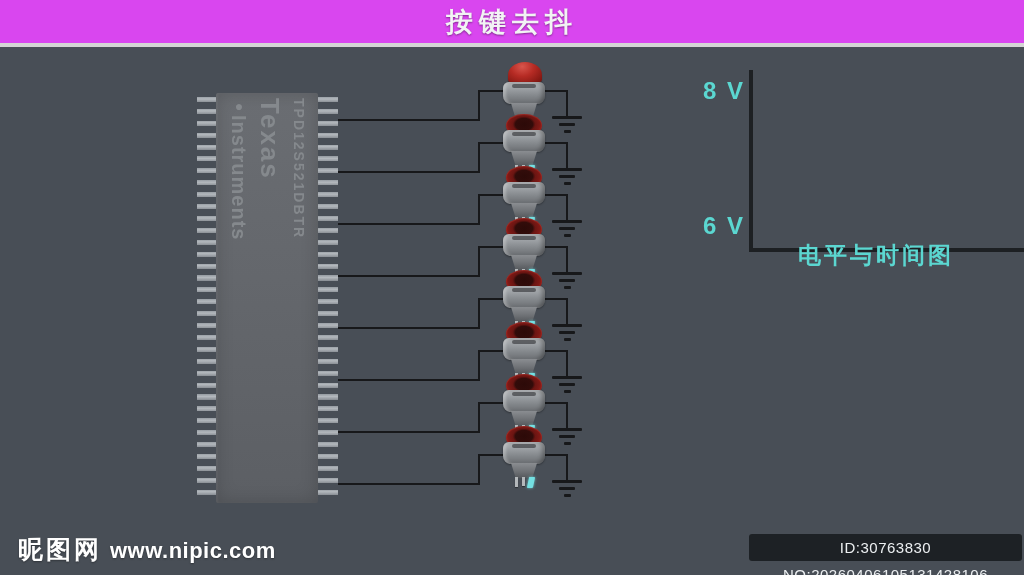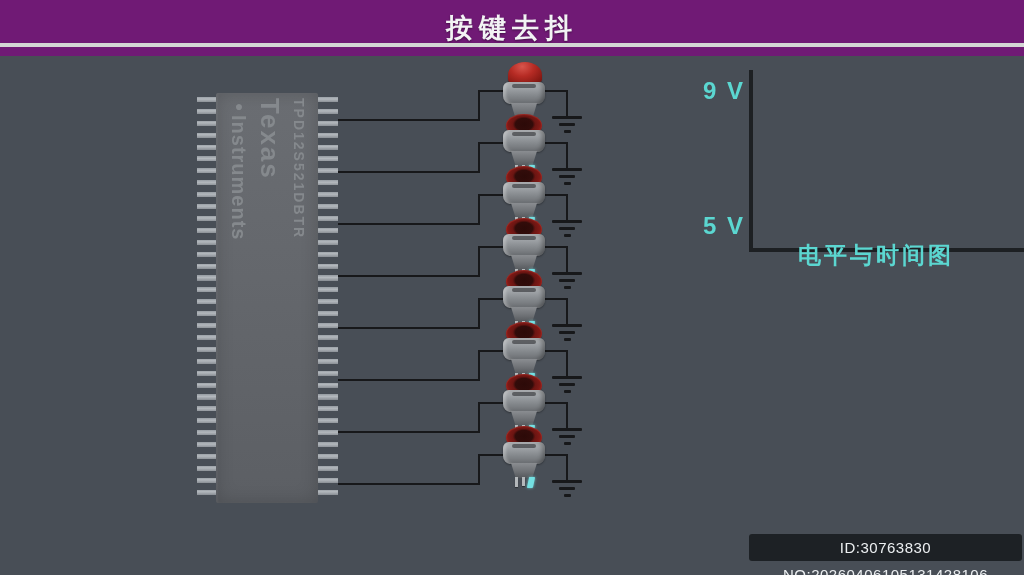--- a/index.html
+++ b/index.html
@@ -3,22 +3,22 @@
 <meta charset="utf-8">
 <style>
   html,body{margin:0;padding:0;background:#23262a;}
   .stage{
     position:relative;width:1024px;height:575px;overflow:hidden;
     background:#484e56;
     font-family:"Liberation Sans","DejaVu Sans",sans-serif;
   }
   
   .header{
-    position:absolute;left:0;top:0;width:1024px;height:56px;
-    background:#701a75;display:flex;align-items:center;justify-content:center;
+    position:absolute;left:0;top:0;width:1024px;height:43px;
+    background:#d946ef;display:flex;align-items:center;justify-content:center;
   }
   .header .title{
     color:#f2f3f4;font-size:27px;font-weight:bold;letter-spacing:6px;
     text-shadow:0 1px 2px rgba(0,0,0,.4);
   }
   .header-divider{
     position:absolute;left:0;top:43px;width:1024px;height:4px;background:#d4d6d5;
   }
   
   .chip-pins{
@@ -278,20 +278,23 @@
           <div class="pb-leg" style="left:522px;top:477px;height:9px;"></div>
           <div class="pb-leg" style="left:529px;top:477px;height:8px;"></div>
           <div class="pb-spark" style="left:528px;top:477px;height:11px;"></div>
         </div>
       </div>
     </div>
 
   <div>
     <div class="axis" style="left:749px;top:70px;width:4px;height:182px;"></div>
     <div class="axis" style="left:749px;top:248px;width:275px;height:4px;"></div>
-    <div class="graph-label" style="left:703px;top:77px;">9 V</div>
-    <div class="graph-label" style="left:703px;top:212px;">5 V</div>
+    <div class="graph-label" style="left:703px;top:77px;">8 V</div>
+    <div class="graph-label" style="left:703px;top:212px;">6 V</div>
     <div class="graph-caption" style="left:798px;top:240px;">电平与时间图</div>
   </div>
 
+  <div class="watermark">
+    <span class="wm-logo">昵图网</span><span class="wm-url">www.nipic.com</span>
+  </div>
   <div class="id-badge">ID:30763830 NO:20260406105131428106</div>
 
 </div>
 
 </body></html>

